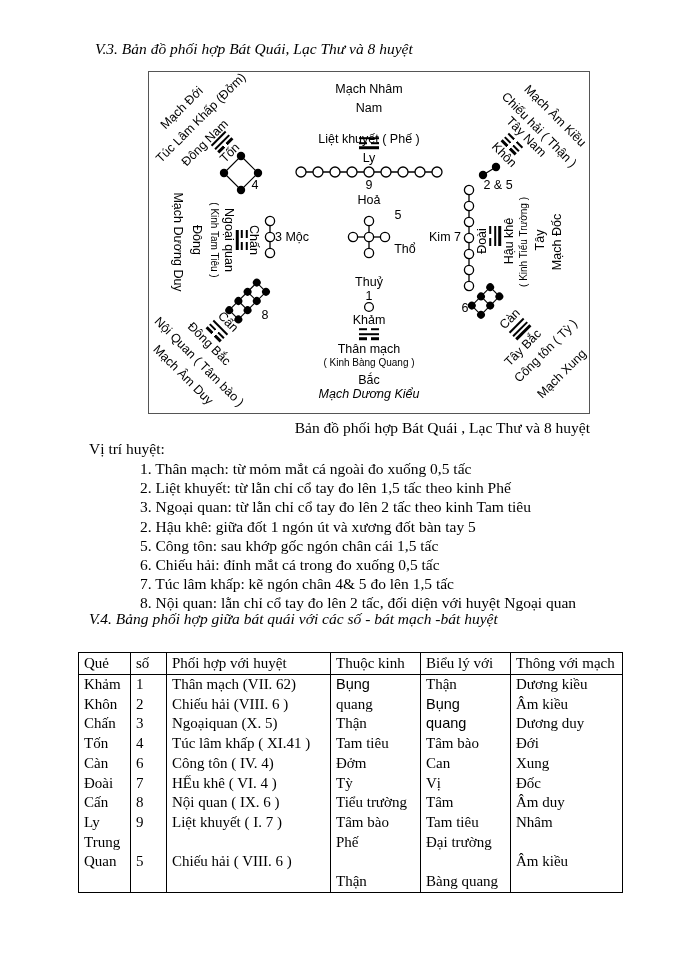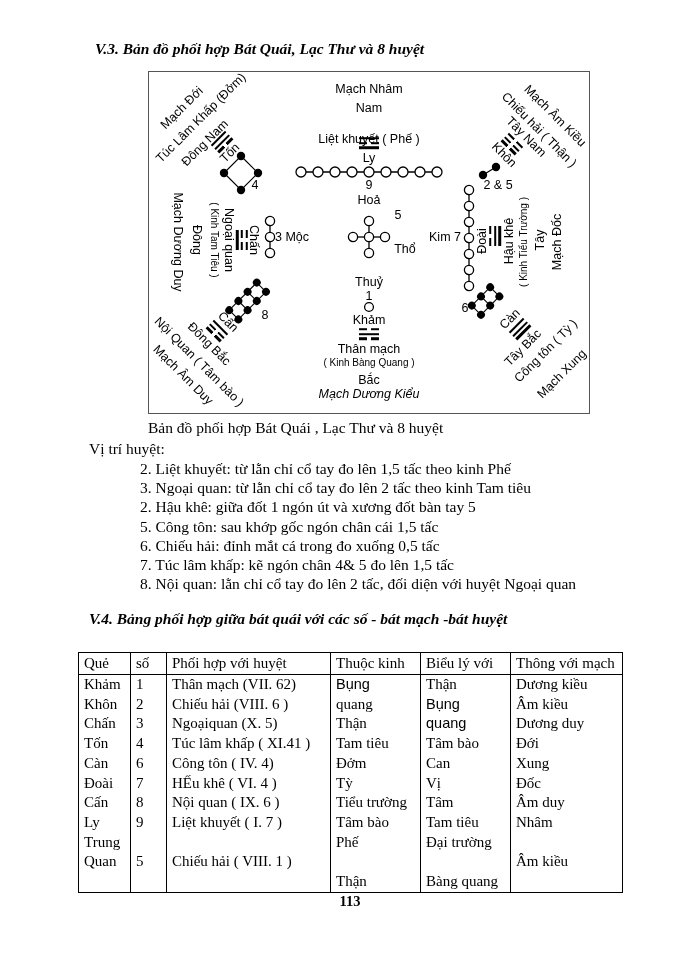--- a/index.html
+++ b/index.html
@@ -2,21 +2,21 @@
 <html><head>
 <meta charset="utf-8">
 <style>
   * { margin:0; padding:0; box-sizing:border-box; }
   html,body { background:#e8e8e8; }
   .page {
     position:relative; width:700px; height:960px; background:#fff;
     font-family:"Liberation Serif", serif; color:#000; overflow:hidden;
     margin:0 auto;
   }
-  .sec-title { position:absolute; font-size:15.5px; font-weight:bold; font-style:italic; white-space:nowrap; }
+  .sec-title { position:absolute; font-size:15.5px; font-weight:normal; font-style:italic; white-space:nowrap; }
 
   
   .dbox { position:absolute; left:148px; top:71px; width:442px; height:343px; border:1px solid #555; background:#fff; }
   .dlbl { position:absolute; font-family:"Liberation Sans", sans-serif; font-size:12.5px; line-height:1;
           white-space:nowrap; transform:translate(-50%,-50%); }
   .dlbl.small { font-size:10px; }
   .dlbl.r45  { transform:translate(-50%,-50%) rotate(45deg); }
   .dlbl.rm45 { transform:translate(-50%,-50%) rotate(-45deg); }
   .dlbl.r90  { transform:translate(-50%,-50%) rotate(90deg); }
   .dlbl.rm90 { transform:translate(-50%,-50%) rotate(-90deg); }
@@ -27,21 +27,21 @@
   .trig i.b { background:linear-gradient(90deg,#000 42%,transparent 42%,transparent 58%,#000 58%); }
   .trig.r45  { transform:translate(-50%,-50%) rotate(45deg); }
   .trig.rm45 { transform:translate(-50%,-50%) rotate(-45deg); }
   .trig.r90  { transform:translate(-50%,-50%) rotate(90deg); }
   .trig.rm90 { transform:translate(-50%,-50%) rotate(-90deg); }
 
   .dots { position:absolute; transform:translate(-50%,-50%); }
   .dots.rm45 { transform:translate(-50%,-50%) rotate(-45deg); }
   .dots svg { display:block; }
 
-  .caption { position:absolute; left:148px; top:419px; width:442px; text-align:left; font-size:15.5px; }
+  .caption { position:absolute; left:148px; top:419px; width:442px; text-align:right; font-size:15.5px; }
 
   
   .vitri { position:absolute; left:89px; top:440px; font-size:15.5px; }
   .plist { position:absolute; left:140px; top:459px; font-size:15.5px; }
   .plist div { line-height:19.2px; white-space:nowrap; }
 
   
   table.btable { position:absolute; left:78px; top:652px; width:544px; border-collapse:collapse;
                  table-layout:fixed; font-size:15px; border:1.5px solid #000; }
   .btable th, .btable td { border-left:1px solid #000; padding:0 5px; text-align:left;
@@ -271,20 +271,21 @@
       </div>
     <div class="dlbl rm45" style="left:374px; top:276px;">Tây Bắc</div>
     <div class="dlbl rm45" style="left:397px; top:279px;">Công tôn ( Tỳ )</div>
     <div class="dlbl rm45" style="left:413px; top:302px;">Mạch Xung</div>
   </div>
 
   <div class="caption">Bản đồ phối hợp Bát Quái , Lạc Thư  và 8 huyệt</div>
 
   <div class="vitri">Vị trí huyệt:</div>
   <div class="plist">
+    <div>1. Thân mạch: từ mỏm mắt cá ngoài đo xuống 0,5 tấc</div>
     <div>2. Liệt khuyết: từ lằn chỉ cổ tay đo lên 1,5 tấc theo kinh Phế</div>
     <div>3. Ngoại quan: từ lằn chỉ cổ tay đo lên 2 tấc theo kinh Tam tiêu</div>
     <div>2. Hậu khê: giữa đốt 1 ngón út và xương đốt bàn tay 5</div>
     <div>5. Công tôn: sau khớp gốc ngón chân cái 1,5 tấc</div>
     <div>6. Chiếu hải: đỉnh mắt cá trong đo xuống  0,5 tấc</div>
     <div>7. Túc lâm khấp: kẽ ngón chân 4&amp; 5 đo lên 1,5 tấc</div>
     <div>8. Nội quan: lằn chỉ cổ tay đo lên 2 tấc, đối diện với huyệt Ngoại quan</div>
   </div>
 
   <div class="sec-title" style="left:89px; top:610px;">V.4. Bảng phối hợp giữa bát quái với các số - bát mạch -bát huyệt</div>
@@ -377,30 +378,29 @@
           <td>Trung</td>
           <td></td>
           <td></td>
           <td>Phế</td>
           <td>Đại trường</td>
           <td></td>
         </tr>
         <tr>
           <td>Quan</td>
           <td>5</td>
-          <td>Chiếu hải ( VIII. 1 )</td>
+          <td>Chiếu hải ( VIII. 6 )</td>
           <td></td>
           <td></td>
           <td>Âm kiều</td>
         </tr>
         <tr>
           <td></td>
           <td></td>
           <td></td>
           <td>Thận</td>
           <td>Bàng quang</td>
           <td></td>
         </tr>
       </tbody>
   </table>
 
-  <div class="pagenum">113</div>
 </div>
 
 </body></html>

